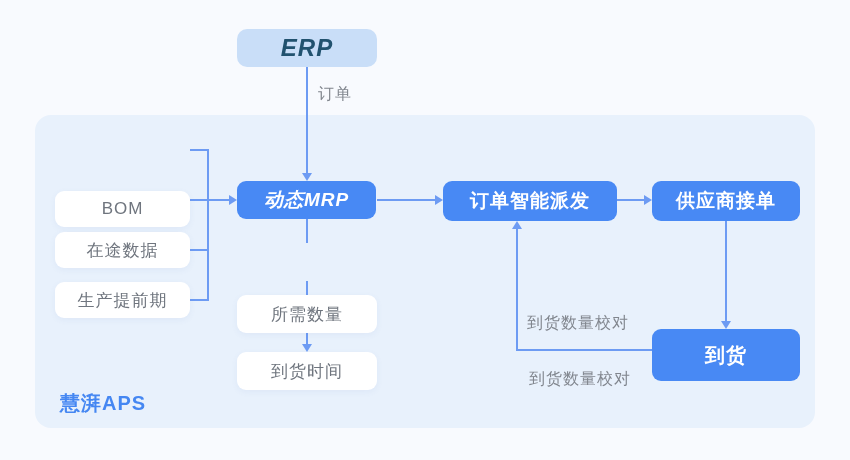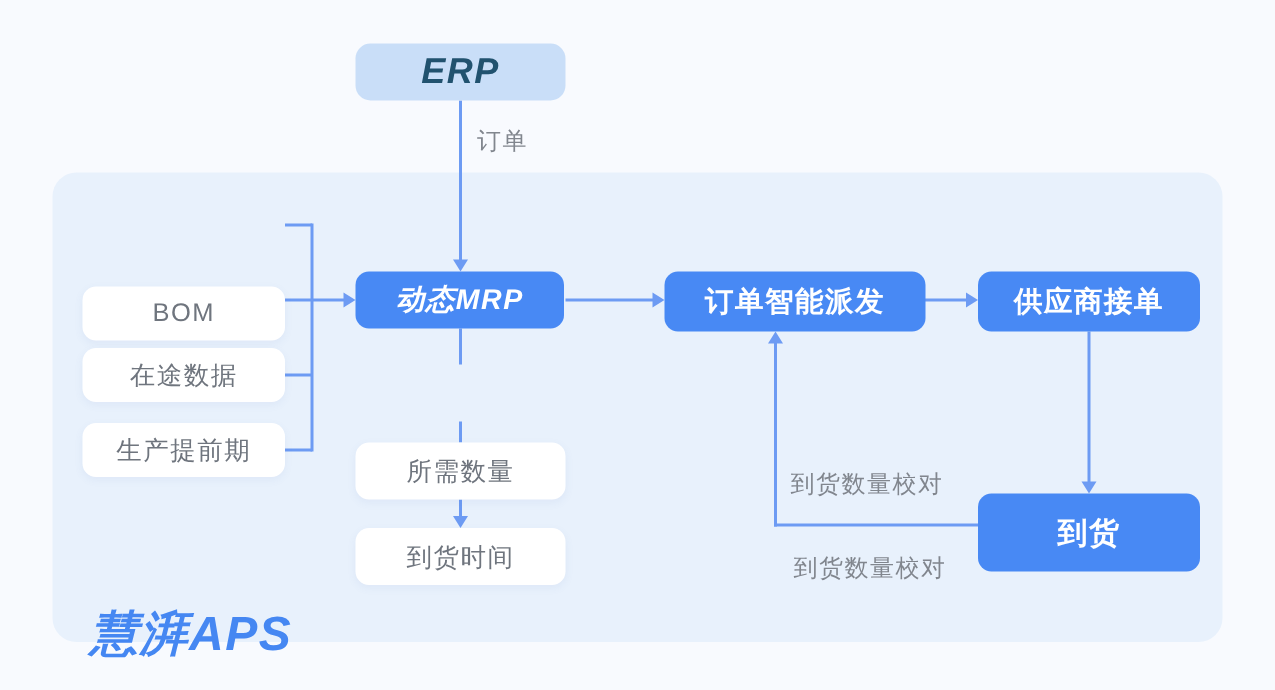--- a/index.html
+++ b/index.html
@@ -39,21 +39,21 @@
   .dispatch-box{left:443px;top:181px;width:174px;height:40px;text-align:center;}
   .supplier-box{left:652px;top:181px;width:148px;height:40px;}
   .arrival-box{left:652px;top:329px;width:148px;height:52px;font-size:20px;}
 
   .edge-label{position:absolute;color:var(--label-gray);font-size:16px;letter-spacing:1px;}
   .order-label{left:318px;top:84px;}
   .qty-label{left:527px;top:313px;}
   .progress-label{left:529px;top:369px;}
 
   .logo{position:absolute;left:60px;top:390px;color:var(--logo-blue);
-    font-size:32px;font-weight:bold;font-style:italic;letter-spacing:1px;margin-top:11px;}
+    font-size:20px;font-weight:bold;letter-spacing:1px;}
 
   svg.connectors{position:absolute;left:0;top:0;width:850px;height:460px;
     pointer-events:none;}
   svg.connectors line{stroke:var(--line);stroke-width:2;}
   svg.connectors polygon{fill:var(--line);stroke:none;}
 </style>
 </head>
 <body>
 
 <div class="stage">

